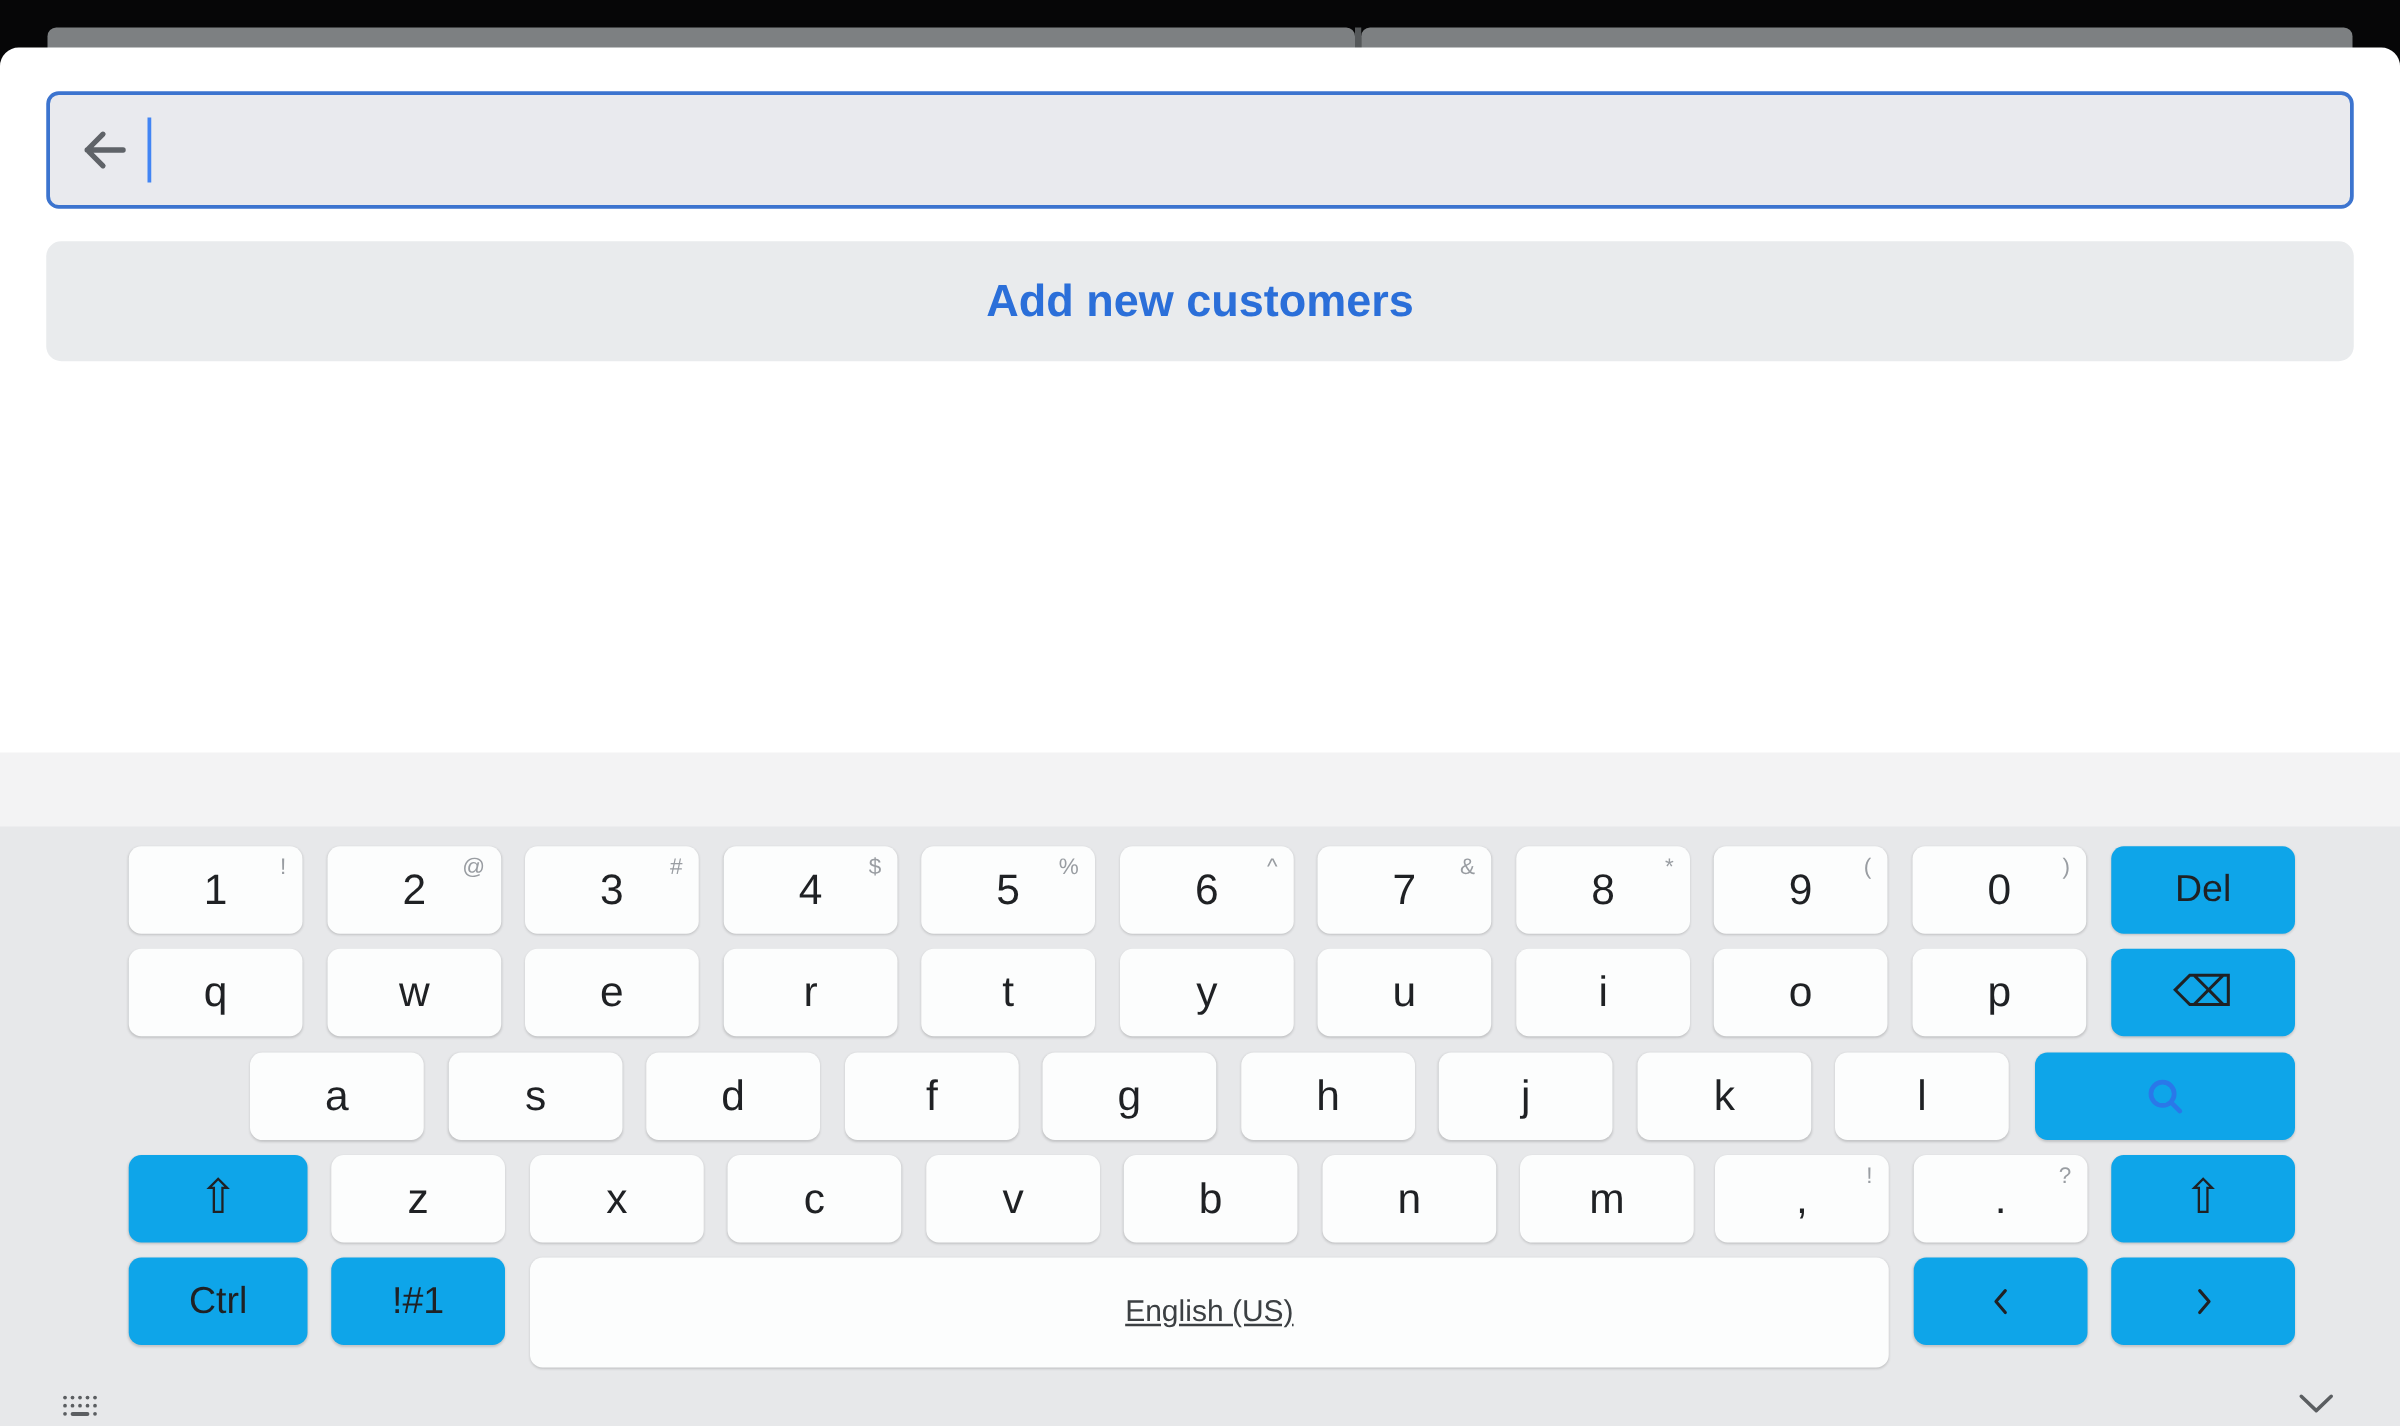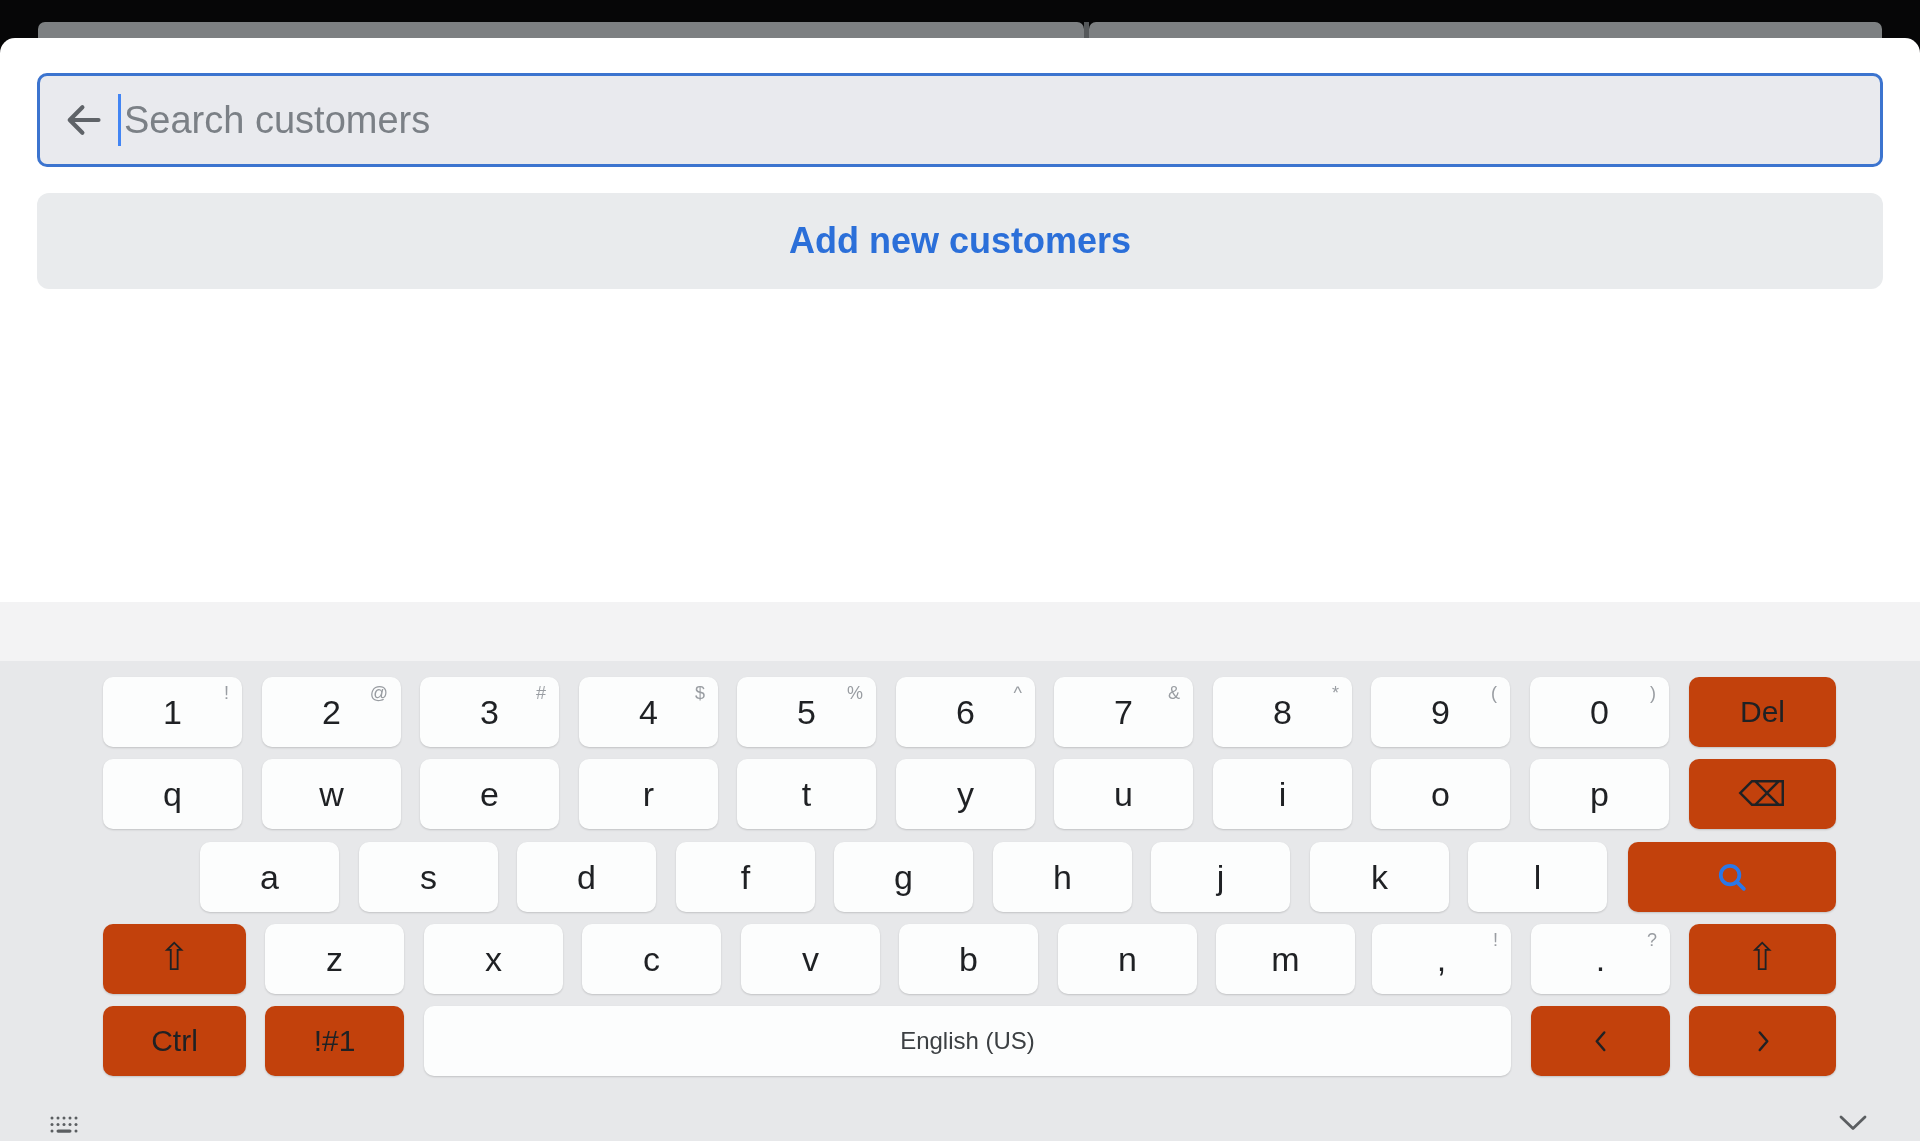--- a/index.html
+++ b/index.html
@@ -33,21 +33,21 @@
   }
   
   .kb-toolbar{position:absolute;left:0;top:602px;width:1920px;height:59px;background:#f3f3f4}
   .kb-body{position:absolute;left:0;top:661px;width:1920px;height:480px;background:#e7e8ea}
   .key{
     position:absolute;height:70px;background:#fcfdfd;border-radius:10px;
     box-shadow:0 1px 2px rgba(0,0,0,.16);
     display:flex;align-items:center;justify-content:center;
     color:#1f2124;font-size:34px;cursor:pointer;user-select:none;
   }
-  .key.fn{background:#c2410c}
+  .key.fn{background:#0ea5e9}
   .key.fn-text{font-size:30px}
   .key.space{font-size:24px;color:#3c4043}
   .key .hint{position:absolute;top:6px;right:13px;font-size:18px;color:#999da2}
   .key .glyph{font-family:"DejaVu Sans",sans-serif;line-height:1}
   .key .g-shift{font-size:38px;margin-top:-4px}
   .key .g-backspace{font-size:34px}
   .key .ksvg{display:flex;align-items:center;justify-content:center}
   
   .kb-handle{position:absolute;left:47px;top:1114px;width:34px;height:24px;cursor:pointer}
   .kb-dismiss{position:absolute;left:1836px;top:1112px;width:34px;height:24px;cursor:pointer}
@@ -61,21 +61,20 @@
 
 <div class="sheet"></div>
 
 <div class="search-field">
   <span class="back-arrow">
       <svg width="46" height="46" viewBox="0 0 24 24">
         <path d="M20.6 12H5.6M12.2 5.4L5.6 12l6.6 6.6" stroke="#5f6368" stroke-width="2.2" fill="none" stroke-linecap="round" stroke-linejoin="round"></path>
       </svg>
     </span>
   <span class="caret"></span>
-  <span class="placeholder">Search customers</span>
 </div>
 
 <div class="add-btn">
   <span>Add new customers</span>
 </div>
 
 <div class="kb-toolbar" id="kb-toolbar"></div>
 <div class="kb-body"></div>
 <div id="kb-keys">
     <div class="key" style="left: 103px; top: 677px; width: 139px; height: 70px;">
@@ -223,21 +222,21 @@
     </div>
     <div class="key fn" style="left: 1689px; top: 924px; width: 147px; height: 70px;">
       <span class="glyph g-shift">⇧</span>
     </div>
     <div class="key fn fn-text" style="left: 103px; top: 1006px; width: 143px; height: 70px;">
       <span class="klabel">Ctrl</span>
     </div>
     <div class="key fn fn-text" style="left: 265px; top: 1006px; width: 139px; height: 70px;">
       <span class="klabel">!#1</span>
     </div>
-    <div class="key space" style="left: 424px; top: 1006px; width: 1087px; height: 70px;">
+    <div class="key space" style="left: 424px; top: 1006px; width: 1087px; height: 88px; text-decoration: underline;">
       <span class="klabel">English (US)</span>
     </div>
     <div class="key fn" style="left: 1531px; top: 1006px; width: 139px; height: 70px;">
       <span class="ksvg">
         <svg width="30" height="30" viewBox="0 0 24 24">
           <path d="M14.6 5.2L8.6 12.2l6 7" stroke="#202124" stroke-width="2" fill="none" stroke-linecap="round" stroke-linejoin="round"></path>
         </svg>
       </span>
     </div>
     <div class="key fn" style="left: 1689px; top: 1006px; width: 147px; height: 70px;">

